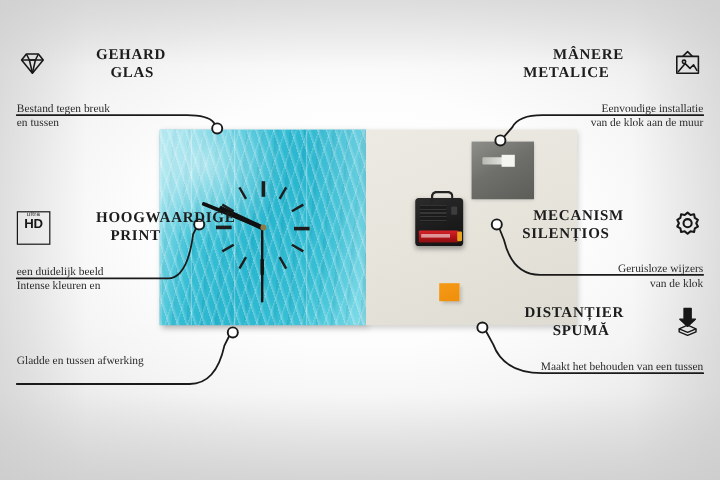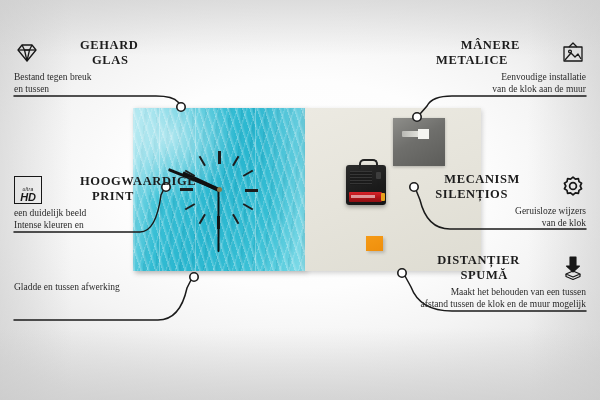--- a/index.html
+++ b/index.html
@@ -79,30 +79,30 @@
   .callout{position:absolute;}
   .callout .head{display:flex;align-items:center;gap:22px;}
   .callout.right .head{justify-content:flex-end;}
   .title{font-size:12.5px;letter-spacing:.6px;color:#1c1c1c;line-height:1.18;font-weight:700;
          text-transform:uppercase;}
   .callout.left .title{text-align:left;padding-left:18px;}
   .callout.right .title{text-align:right;padding-right:18px;}
   .title .l2{display:block;}
   .callout.left .title .l2{padding-left:12px;}
   .callout.right .title .l2{padding-right:12px;}
-  .desc{font-size:9.5px;color:#2a2a2a;line-height:1.35;margin-top:3px;}
+  .desc{font-size:9.5px;color:#2a2a2a;line-height:1.35;margin-top:17px;}
   .callout.right .desc{text-align:right;}
   .ico{width:26px;height:26px;flex:0 0 26px;display:block;}
   .ico svg{display:block;width:26px;height:26px;}
 
   
   #leaders{position:absolute;left:0;top:0;width:600px;height:400px;pointer-events:none;}
 
   .hd-box{width:26px;height:26px;border:1.6px solid #171717;display:flex;flex-direction:column;
-          align-items:center;justify-content:flex-end;line-height:1;font-style:italic;}
+          align-items:center;justify-content:flex-start;line-height:1;}
   .hd-box .u{font-size:5px;letter-spacing:.3px;color:#171717;font-family:"Liberation Sans",sans-serif;}
   .hd-box .h{font-size:11px;font-weight:700;color:#171717;font-family:"Liberation Sans",sans-serif;letter-spacing:-.2px;}
 </style>
 </head>
 <body>
 
 <div id="stage">
 
   <div id="product">
 
@@ -303,17 +303,16 @@
           </g>
           <g fill="none" stroke="#171717" stroke-width="1.2" stroke-linejoin="round">
             <path d="M6 19 L13 16 L20 19 L13 22 Z"></path>
             <path d="M6 19 V21.5 L13 24.5 L20 21.5 V19"></path>
           </g>
         </svg>
       </span>
     </div>
     <div class="desc">
       <div>Maakt het behouden van een tussen</div>
-      <div>afstand tussen de klok en de muur mogelijk</div>
     </div>
   </div>
 
 </div>
 
 </body></html>

